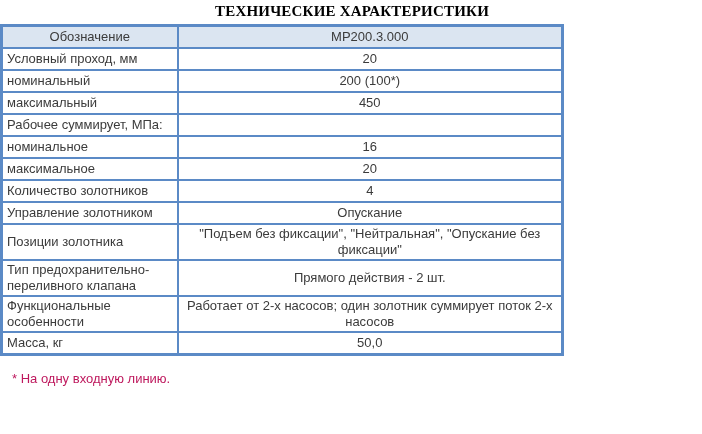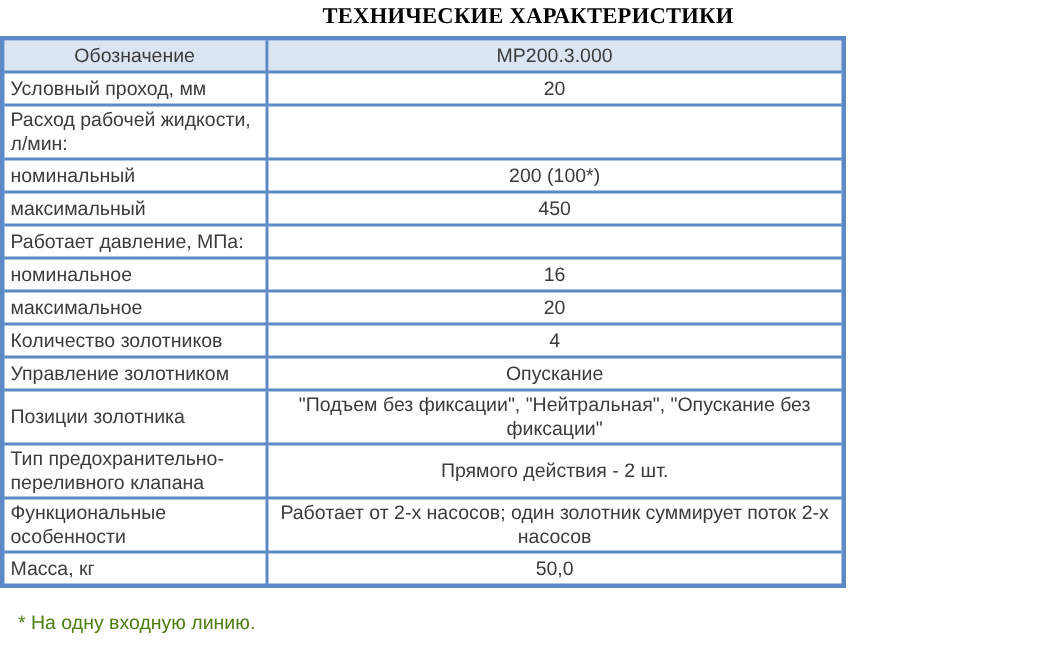--- a/index.html
+++ b/index.html
@@ -43,21 +43,21 @@
   }
   table.spec-table tr.header-row td {
     background: #dbe5f1;
     text-align: center;
   }
   td.param-cell { text-align: left; }
   td.value-cell { text-align: center; }
   .footnote {
     margin: 15px 0 0 12px;
     font-size: 13px;
-    color: #4d7c0f;
+    color: #be185d;
   }
 </style>
 </head>
 <body>
 
 <div class="page-title">ТЕХНИЧЕСКИЕ ХАРАКТЕРИСТИКИ</div>
 
 <table class="spec-table">
   <colgroup>
     <col style="width:176px">
@@ -66,33 +66,29 @@
   <tbody>
     <tr class="header-row">
       <td class="param-cell">Обозначение</td>
       <td class="value-cell">МР200.3.000</td>
     </tr>
     <tr>
       <td class="param-cell">Условный проход, мм</td>
       <td class="value-cell">20</td>
     </tr>
     <tr>
-      <td class="param-cell">Расход рабочей жидкости, л/мин:</td>
-      <td class="value-cell"></td>
-    </tr>
-    <tr>
       <td class="param-cell">номинальный</td>
       <td class="value-cell">200 (100*)</td>
     </tr>
     <tr>
       <td class="param-cell">максимальный</td>
       <td class="value-cell">450</td>
     </tr>
     <tr>
-      <td class="param-cell">Работает давление, МПа:</td>
+      <td class="param-cell">Рабочее суммирует, МПа:</td>
       <td class="value-cell"></td>
     </tr>
     <tr>
       <td class="param-cell">номинальное</td>
       <td class="value-cell">16</td>
     </tr>
     <tr>
       <td class="param-cell">максимальное</td>
       <td class="value-cell">20</td>
     </tr>

